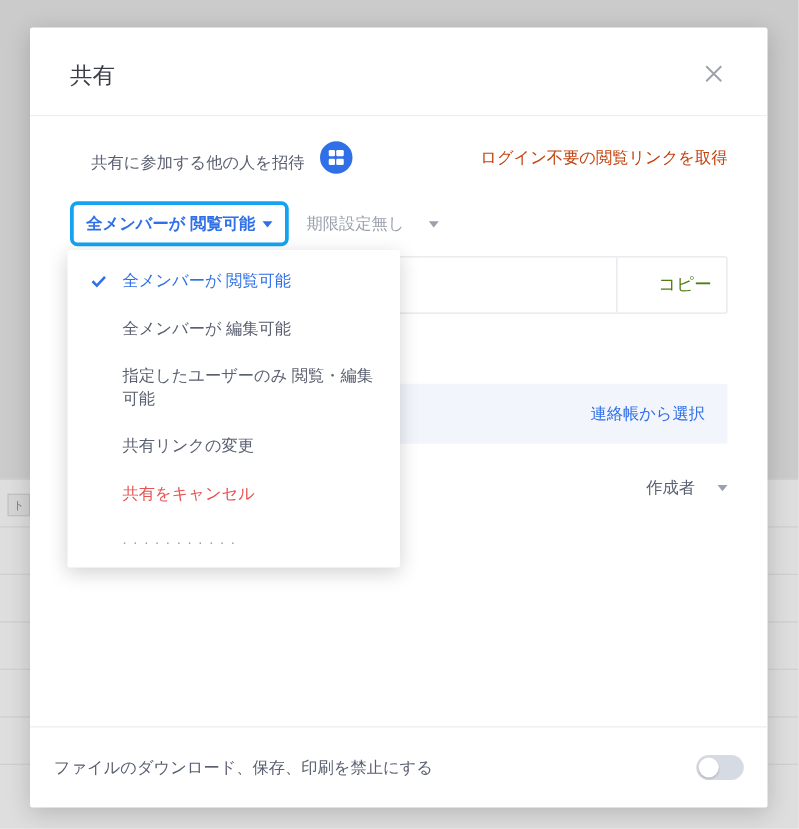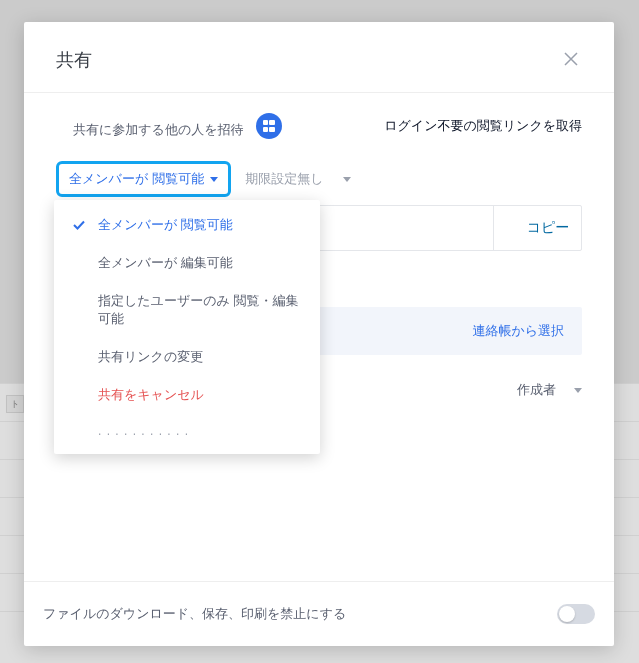--- a/index.html
+++ b/index.html
@@ -117,41 +117,42 @@
       grid-template-columns: 1fr 1fr;
       grid-template-rows: 1fr 1fr;
       gap: 1.5px;
     }
     .qr-icon-inner span {
       background: #fff;
       border-radius: 1px;
     }
     .viewlink {
       font-size: 13px;
-      color: #0f172a;
+      color: #c2410c;
       cursor: pointer;
     }
     .controls-row {
       display: flex;
       align-items: center;
       gap: 14px;
       margin-bottom: 8px;
     }
     .highlighted-dropdown {
       border: 3px solid #12a4f0;
       border-radius: 6px;
       padding: 6px 10px;
       display: flex;
       align-items: center;
       gap: 4px;
       cursor: pointer;
     }
     .highlighted-dropdown .dd-part {
       font-size: 13px;
       color: #2f6fe8;
+      font-weight: bold;
     }
     .caret {
       width: 0;
       height: 0;
       border-left: 4px solid transparent;
       border-right: 4px solid transparent;
       border-top: 5px solid #2f6fe8;
       margin-left: 2px;
     }
     .caret-gray {
@@ -183,21 +184,21 @@
       overflow: hidden;
       white-space: nowrap;
     }
     .copy-btn {
       width: 88px;
       border-left: 1px solid #e4e6ea;
       display: flex;
       align-items: center;
       justify-content: center;
       font-size: 14px;
-      color: #0369a1;
+      color: #4d7c0f;
       cursor: pointer;
       padding-left: 21px;
     }
     .section-label {
       font-size: 13px;
       color: #5a6070;
       margin-bottom: 8px;
     }
     .contact-row {
       height: 48px;

